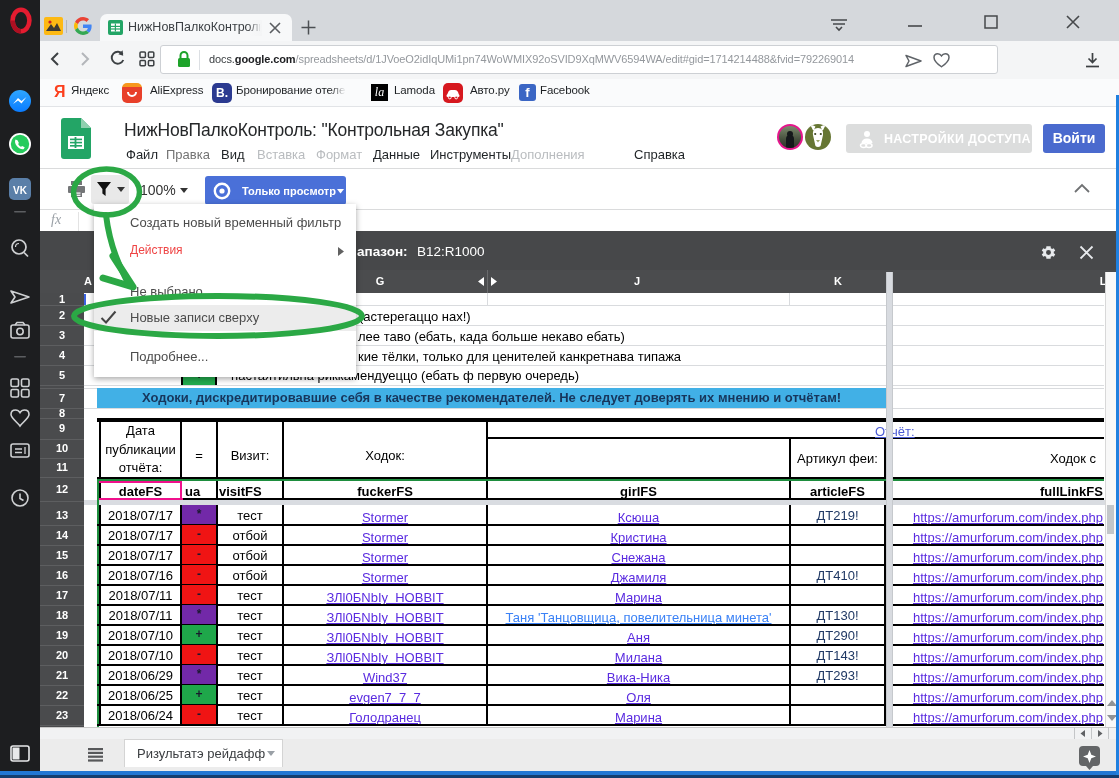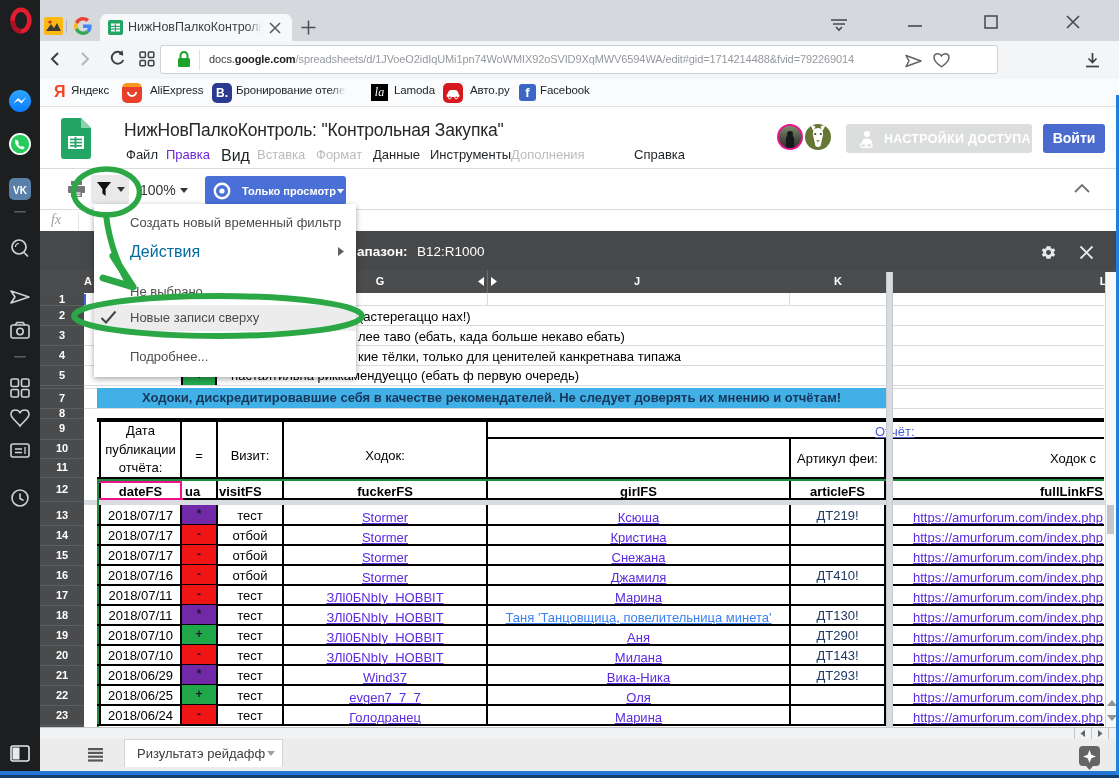--- a/index.html
+++ b/index.html
@@ -120,22 +120,22 @@
       </g>
 <g fill="#23a566">
         <rect x="9" y="20.6" width="12" height="1.6"></rect>
         <rect x="9" y="23.8" width="12" height="1.6"></rect>
         <rect x="9" y="27" width="12" height="1.6"></rect>
       </g>
 <rect x="13.6" y="19" width="1.8" height="11" fill="#23a566"></rect>
 </svg>
 <div class="a" style="left:124px;top:120px;font-size:17.5px;letter-spacing:-0.2px;color:#252729;">НижНовПалкоКонтроль: "Контрольная Закупка"</div>
 <div class="a" style="left:126px;top:147px;font-size:13px;color:#1f2326;">Файл</div>
-<div class="a" style="left:166px;top:147px;font-size:13px;color:#6d28d9;">Правка</div>
-<div class="a" style="left:221px;top:147px;font-size:16px;color:#1f2326;">Вид</div>
+<div class="a" style="left:166px;top:147px;font-size:13px;color:#737373;">Правка</div>
+<div class="a" style="left:221px;top:147px;font-size:13px;color:#1f2326;">Вид</div>
 <div class="a" style="left:257px;top:147px;font-size:13px;color:#b9bcbf;">Вставка</div>
 <div class="a" style="left:316px;top:147px;font-size:13px;color:#b9bcbf;">Формат</div>
 <div class="a" style="left:373px;top:147px;font-size:13px;color:#1f2326;">Данные</div>
 <div class="a" style="left:430px;top:147px;font-size:13px;color:#1f2326;">Инструменты</div>
 <div class="a" style="left:511px;top:147px;font-size:13px;color:#b9bcbf;">Дополнения</div>
 <div class="a" style="left:634px;top:147px;font-size:13px;color:#1f2326;">Справка</div>
 <div class="a" style="left:777px;top:124px;width:26px;height:26px;border-radius:50%;background:#e5168c;"></div>
 <div class="a" style="left:779px;top:126px;width:22px;height:22px;border-radius:50%;background:linear-gradient(180deg,#7d8a6d,#46503e 60%,#2e3429);overflow:hidden;"><svg width="22" height="22">
         <circle cx="11" cy="8" r="3" fill="#15181b"></circle>
         <path d="M7,22 V13 a4,4 0 0 1 8,0 V22" fill="#15181b"></path>
@@ -550,21 +550,21 @@
         <circle cx="20" cy="498" r="8"></circle>
         <path d="M20,493.5 V498.5 L23.5,500.5"></path>
       </g>
       <g fill="none" stroke="#e8e9ea" stroke-width="1.6">
         <rect x="11" y="746" width="18" height="15" rx="2"></rect>
         <rect x="12.5" y="747.5" width="7" height="12" fill="#e8e9ea" stroke="none"></rect>
       </g>
     </svg>
 <div class="a" style="left:94px;top:204px;width:262px;height:173px;background:#fff;box-shadow:0 2px 6px rgba(0,0,0,.35);"></div>
 <div class="a" style="left:130px;top:215px;font-size:13px;color:#4c4c4c;">Создать новый временный фильтр</div>
-<div class="a" style="left:130px;top:243px;font-size:16px;color:#0369a1;">Действия</div>
+<div class="a" style="left:130px;top:243px;font-size:12px;color:#ef4444;">Действия</div>
 <svg class="a" style="left:337px;top:247px" width="8" height="10">
       <polygon points="1,0 7,4.5 1,9" fill="#616161"></polygon>
     </svg>
 <div class="a" style="left:130px;top:284px;font-size:13px;color:#4c4c4c;">Не выбрано</div>
 <div class="a" style="left:94px;top:305px;width:262px;height:26px;background:#ececec;"></div>
 <svg class="a" style="left:100px;top:310px" width="17" height="15">
       <path d="M1.5,8 L6,12.5 L15.5,1.5" fill="none" stroke="#444" stroke-width="2"></path>
     </svg>
 <div class="a" style="left:130px;top:310px;font-size:13px;color:#4c4c4c;">Новые записи сверху</div>
 <div class="a" style="left:130px;top:349px;font-size:13px;color:#4c4c4c;">Подробнее...</div>

